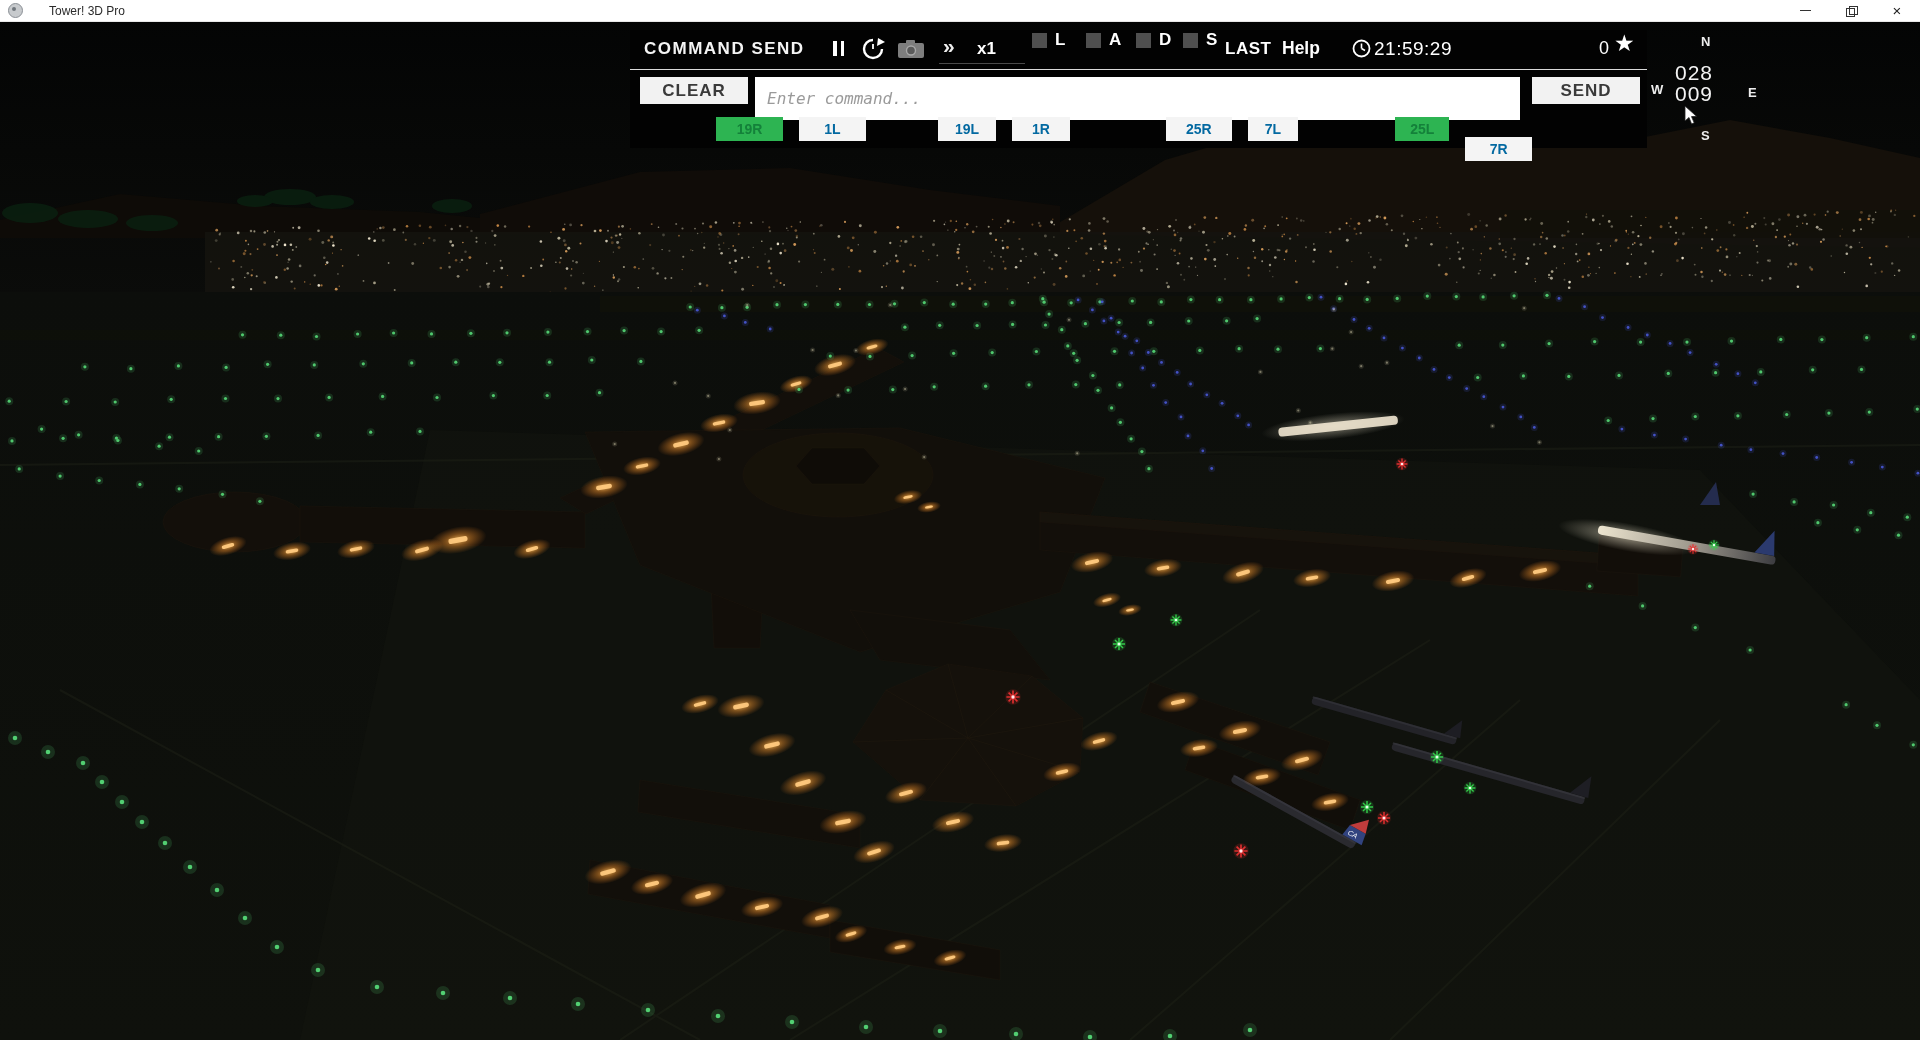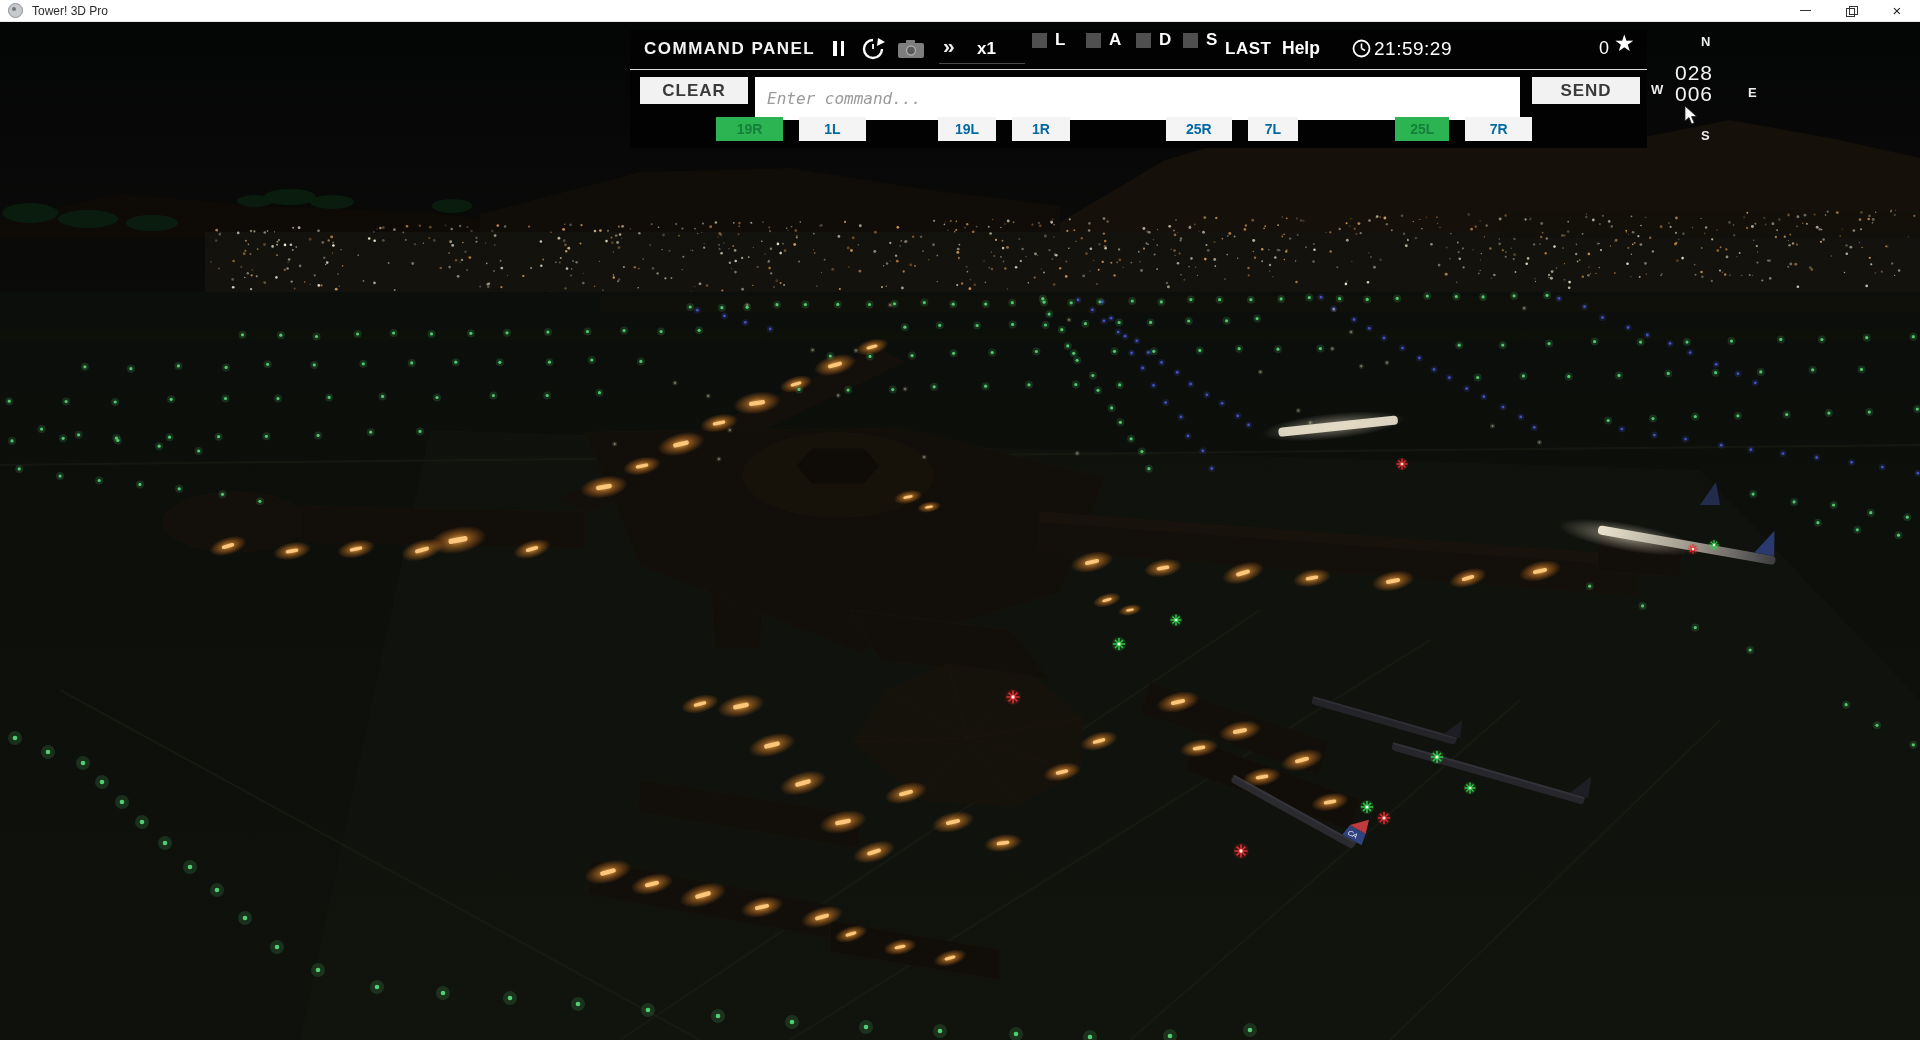--- a/index.html
+++ b/index.html
@@ -5,21 +5,21 @@
   html,body{margin:0;padding:0;}
   body{width:1920px;height:1040px;overflow:hidden;position:relative;background:#000;
        font-family:"Liberation Sans",sans-serif;-webkit-font-smoothing:antialiased;}
 
   
   .titlebar{position:absolute;left:0;top:0;width:1920px;height:22px;background:#ffffff;
             display:flex;align-items:center;z-index:20;border-bottom:1px solid #e8e8e8;box-sizing:border-box;}
   .app-icon{width:13px;height:13px;border-radius:50%;background:#c7cacd;border:1.5px solid #8b9096;
             margin-left:8px;position:relative;}
   .app-icon::after{content:"";position:absolute;left:3px;top:3px;width:4px;height:4px;border-radius:50%;background:#70767c;}
-  .win-title{font-size:12px;color:#2b2b2b;margin-left:9px;}
+  .win-title{font-size:12px;color:#2b2b2b;margin-left:26px;}
   .win-controls{margin-left:auto;display:flex;height:100%;}
   .win-btn{width:46px;height:100%;display:flex;align-items:center;justify-content:center;color:#222;}
   .min-glyph{width:11px;height:0;border-top:1.5px solid #333;display:block;}
   .restore-glyph{position:relative;width:10px;height:10px;display:block;}
   .restore-glyph i{position:absolute;left:0;top:2px;width:7px;height:7px;border:1.2px solid #333;background:#fff;display:block;}
   .restore-glyph b{position:absolute;left:3px;top:0;width:7px;height:7px;border:1.2px solid #333;display:block;}
   .close-glyph{font-size:15px;line-height:1;color:#222;}
 
   
   #scene{position:absolute;left:0;top:0;width:1920px;height:1040px;z-index:1;display:block;}
@@ -1845,21 +1845,21 @@
           <b></b>
         </span>
       </span>
     <span class="win-btn">
         <span class="close-glyph">×</span>
       </span>
   </div>
 </div>
 
 <div class="cp">
-  <span class="abs cp-title">COMMAND PANEL</span>
+  <span class="abs cp-title">COMMAND SEND</span>
 
   <span class="abs pause icon-btn">
       <i></i>
       <i></i>
     </span>
 
   <svg class="abs icon-btn" style="left:231px;top:7px" width="24" height="24" viewBox="0 0 24 24">
     <g>
       <path d="M12 3 a9 9 0 1 0 9 9" fill="none" stroke="#ffffff" stroke-width="2.4"></path>
       <polygon points="17,1 24,5 16,9" fill="#ffffff"></polygon>
@@ -1924,28 +1924,28 @@
   <span class="abs pair" style="left:308px;width:132px">
       <span class="rwy" style="width: 64.5px;">19L</span>
       <span class="rwy" style="width: 64.5px;">1R</span>
     </span>
   <span class="abs pair" style="left:536px;width:132px">
       <span class="rwy" style="width: 68px;">25R</span>
       <span class="rwy" style="width: 52px;">7L</span>
     </span>
   <span class="abs pair" style="left:765px;width:137px">
       <span class="rwy active" style="width: 67px;">25L</span>
-      <span class="rwy" style="width: 82px;">7R</span>
+      <span class="rwy" style="width: 82px; margin-top: 20px;">7R</span>
     </span>
 </div>
 
 <div class="compass">
   <span class="abs c-n">N</span>
   <span class="abs c-w">W</span>
   <span class="abs c-e">E</span>
   <span class="abs c-s">S</span>
   <span class="abs c-hdg">028</span>
-  <span class="abs c-pitch">006</span>
+  <span class="abs c-pitch">009</span>
 </div>
 
 <svg class="cursor" width="16" height="20" viewBox="0 0 16 20">
   <polygon points="1,0 1,15 5,11.5 7.6,18 10.2,16.8 7.5,10.6 12.5,10.3" fill="#ffffff" stroke="#222" stroke-width="0.8"></polygon>
 </svg>
 
 </body></html>

